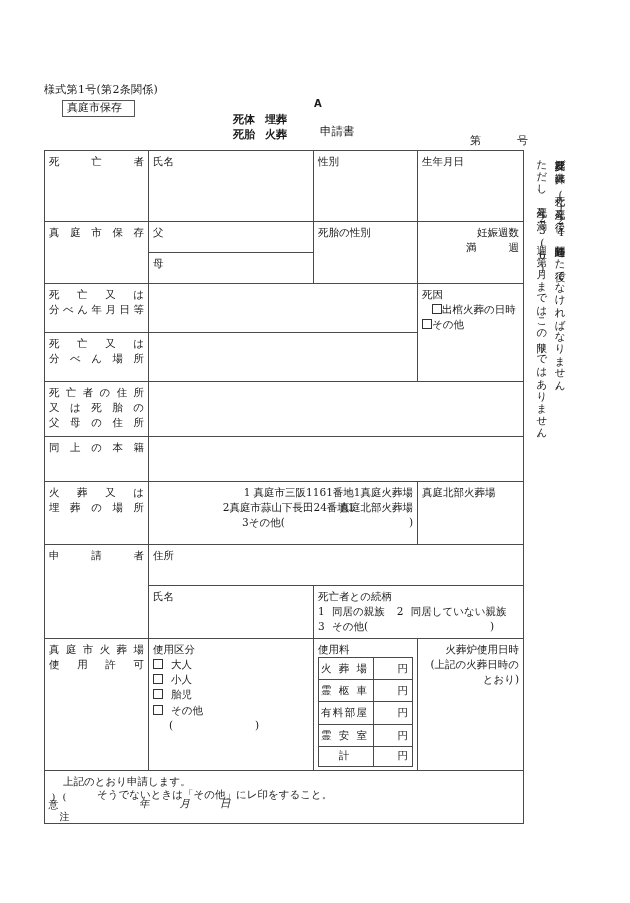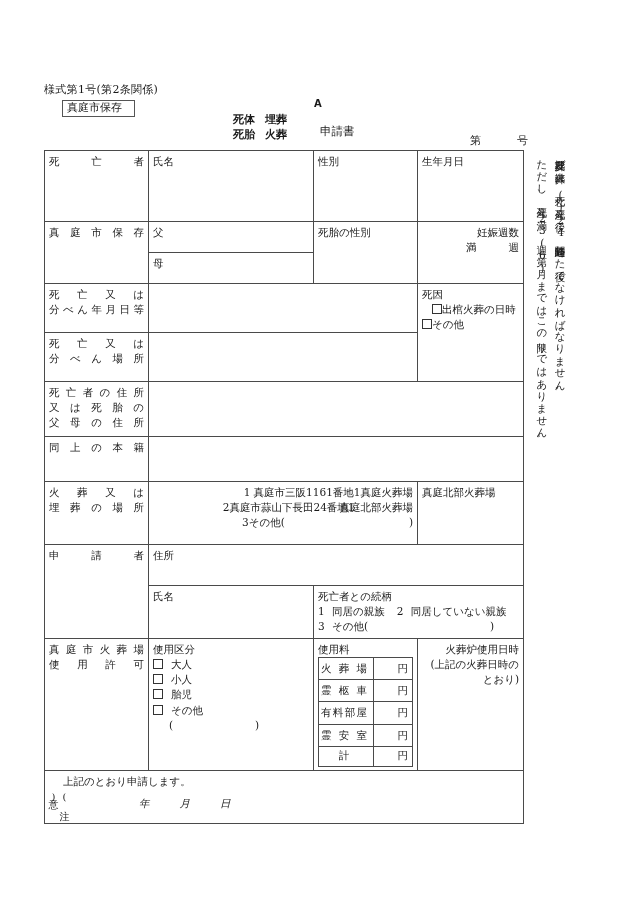--- a/index.html
+++ b/index.html
@@ -376,16 +376,17 @@
     </table>
 
   <div class="vnote">
     <div>埋葬及び火葬は、死亡(死産)後24時間経過した後でなければなりません。</div>
     <div class="n2">ただし、死産 満23週(第6月)まではこの限りではありません。</div>
   </div>
 
   <div class="footnote">
     <div class="fn-mark">(注意)</div>
     <div class="fn-body">
+      <div class="l3">そうでないときは「その他」にレ印をすること。</div>
     </div>
   </div>
 
 </div>
 
 </body></html>

